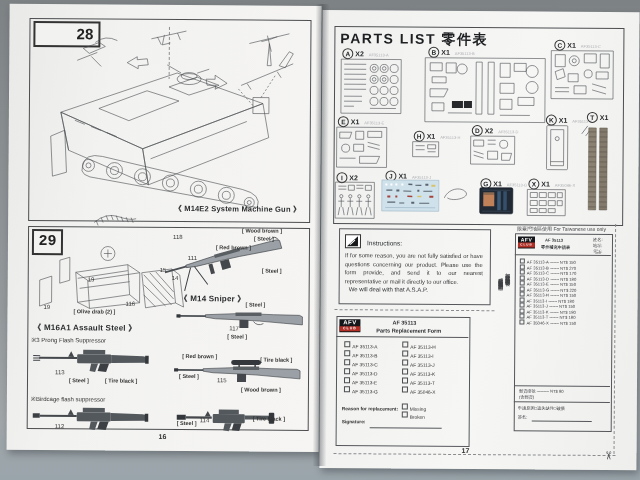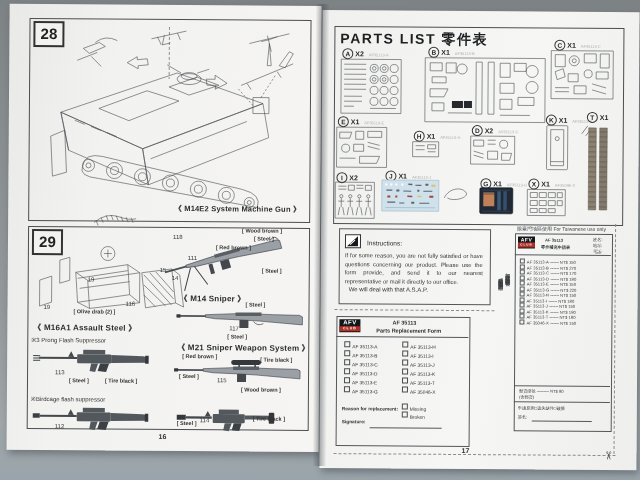--- a/index.html
+++ b/index.html
@@ -49,21 +49,21 @@
 </style>
 </head>
 <body>
 
 <div class="scene">
   <div class="book">
 
     <div class="page page-left">
 
       <div class="frame" style="left:20px;top:14px;width:280px;height:201px;"></div>
-      <div class="stepnum" style="left:24px;top:17px;">28</div>
+      <div class="stepnum" style="left:24px;top:17px;padding-left:36px;">28</div>
 
       <svg style="left:22px;top:16px;" width="278" height="198" viewBox="0 0 278 198">
         <g class="ln">
 
           <path d="M138 6 L138 58" stroke-dasharray="3 2"></path>
           <path d="M120 18 L155 10 M126 16 l4 8 M146 12 l3 7 M133 14 l-2 10 l8 -2"></path>
 
           <path d="M52 28 l16 -6 l6 4 l-16 7 z M60 36 l10 10 M46 40 l20 -8"></path>
           <path d="M64 22 q10 -8 22 -2"></path>
 
@@ -103,21 +103,21 @@
           <path d="M238 22 l2 22 l-4 0 l2 -22"></path>
           <path d="M210 64 l52 -22 M216 62 l4 6 M246 50 l4 6"></path>
           <rect x="222" y="76" width="16" height="16"></rect>
           <path d="M230 76 L244 54 M222 84 L206 66" stroke-dasharray="2 2"></path>
           <path d="M248 44 l10 -14 l4 2 l-8 14 z"></path>
         </g>
       </svg>
       <span class="lbl cap" style="left:166px;top:199px;">《  M14E2  System  Machine  Gun  》</span>
 
       <div class="frame" style="left:20px;top:222px;width:280px;height:201px;"></div>
-      <div class="stepnum" style="left:24px;top:225px;">29</div>
+      <div class="stepnum" style="left:24px;top:225px;font-family:Liberation Mono, monospace;">29</div>
 
       <svg style="left:84px;top:206px;" width="46" height="18" viewBox="0 0 46 18">
         <g class="ln">
           <path d="M2 12 Q 14 2 26 6 T 44 8"></path>
           <path d="M4 10 l2 5 M9 7 l2 5 M14 5 l2 5 M19 4.5 l2 5 M24 5 l2 5 M29 6 l2 5 M34 6.5 l2 5 M39 7 l2 5"></path>
         </g>
       </svg>
 
       <svg style="left:28px;top:240px;" width="150" height="76" viewBox="0 0 150 76">
         <g class="ln">
@@ -195,21 +195,20 @@
         <rect x="2" y="9" width="30" height="1.8" fill="#4a4f54"></rect>
         <rect x="1" y="8.2" width="4" height="3.4" fill="#34383c"></rect>
         <path d="M30 8.5 L66 7 L98 8 L124 8.5 L127 10 L127 18 L108 16.5 L84 14.5 L66 13.5 L40 12.5 L30 11 Z" fill="#9aa0a5" stroke="#3c4044" stroke-width=".6"></path>
         <rect x="60" y="6" width="26" height="3.5" fill="#5a5f64"></rect>
         <rect x="64" y="13.5" width="9" height="8" fill="#44484c"></rect>
         <path d="M78 15 q4 5 10 2" stroke="#3c4044" stroke-width=".7" fill="none"></path>
       </svg>
       <span class="lbl pn" style="left:222px;top:320px;">117</span>
       <span class="lbl colr" style="left:220px;top:328px;">[ Steel ]</span>
 
-      <span class="lbl wtitle" style="left:170px;top:337px;">《  M21  Sniper  Weapon  System  》</span>
       <span class="lbl colr" style="left:175px;top:348px;">[ Red brown ]</span>
       <span class="lbl colr" style="left:253px;top:351px;">[ Tire black ]</span>
       <svg style="left:166px;top:353px;" width="140" height="26" viewBox="0 0 140 26">
         <rect x="2" y="11" width="30" height="1.8" fill="#4a4f54"></rect>
         <rect x="1" y="10.2" width="4" height="3.4" fill="#34383c"></rect>
         <path d="M30 10.5 L66 9 L98 10 L124 10.5 L127 12 L127 20 L108 18.5 L84 16.5 L66 15.5 L40 14.5 L30 13 Z" fill="#9aa0a5" stroke="#3c4044" stroke-width=".6"></path>
         <rect x="60" y="8" width="26" height="3.5" fill="#5a5f64"></rect>
         <rect x="58" y="1.5" width="30" height="5" rx="2.5" fill="#34383c"></rect>
         <path d="M66 6.5 v2 M82 6.5 v2" stroke="#34383c" stroke-width="1.4"></path>
         <rect x="64" y="15.5" width="9" height="8" fill="#44484c"></rect>

